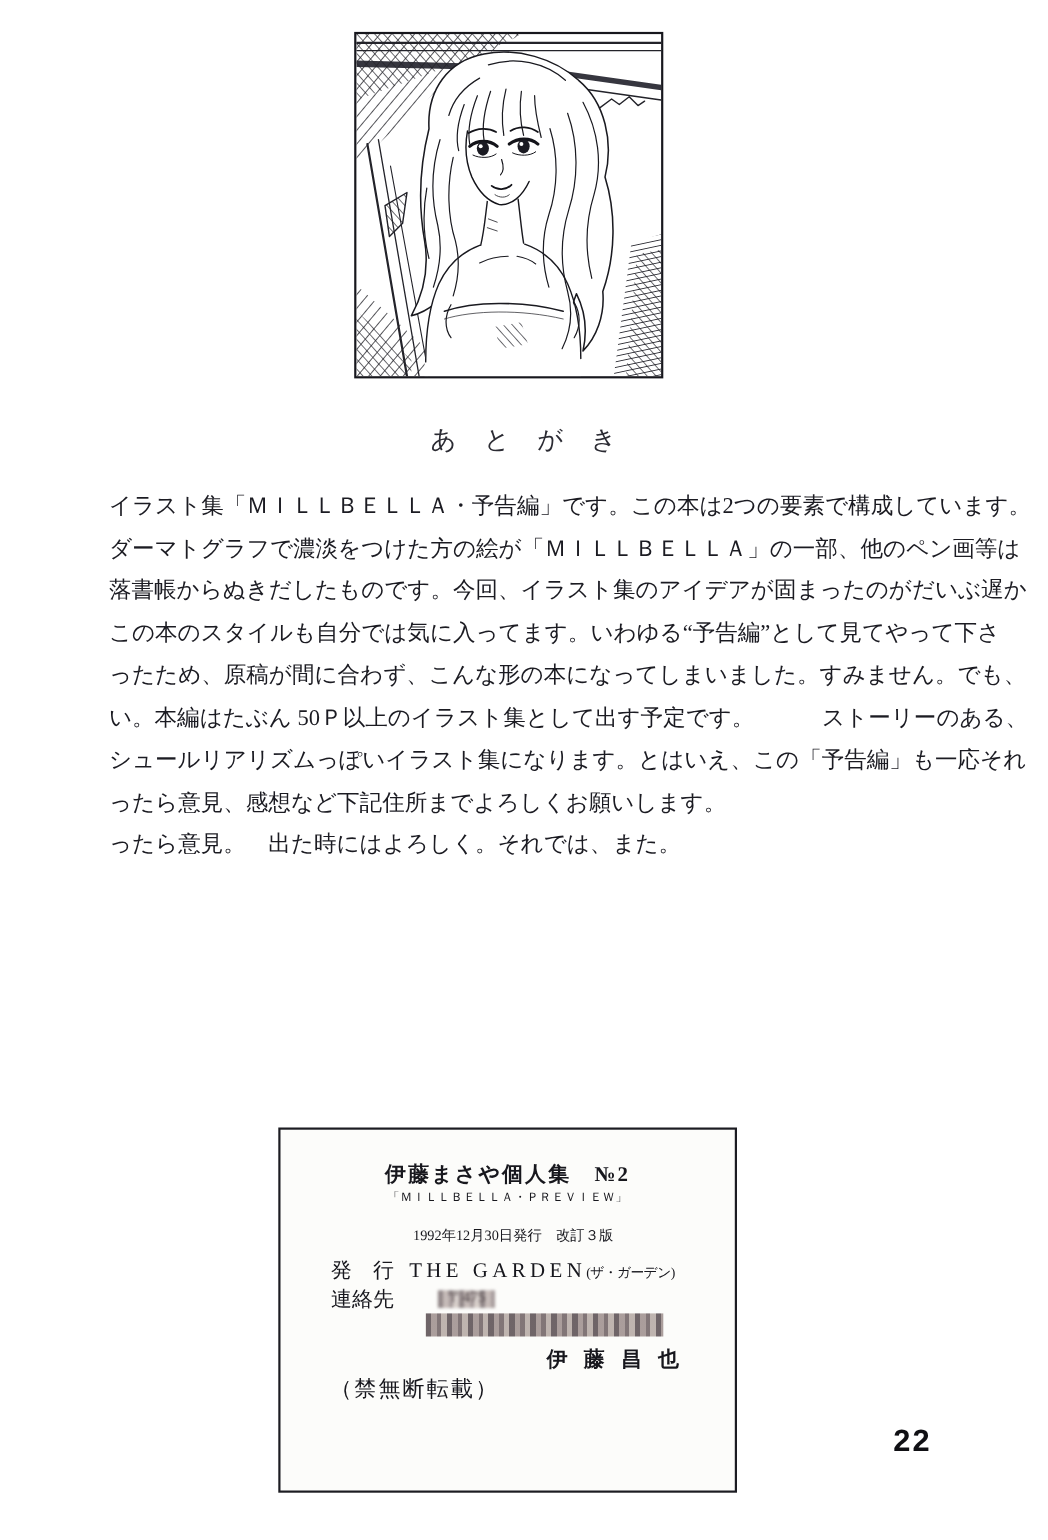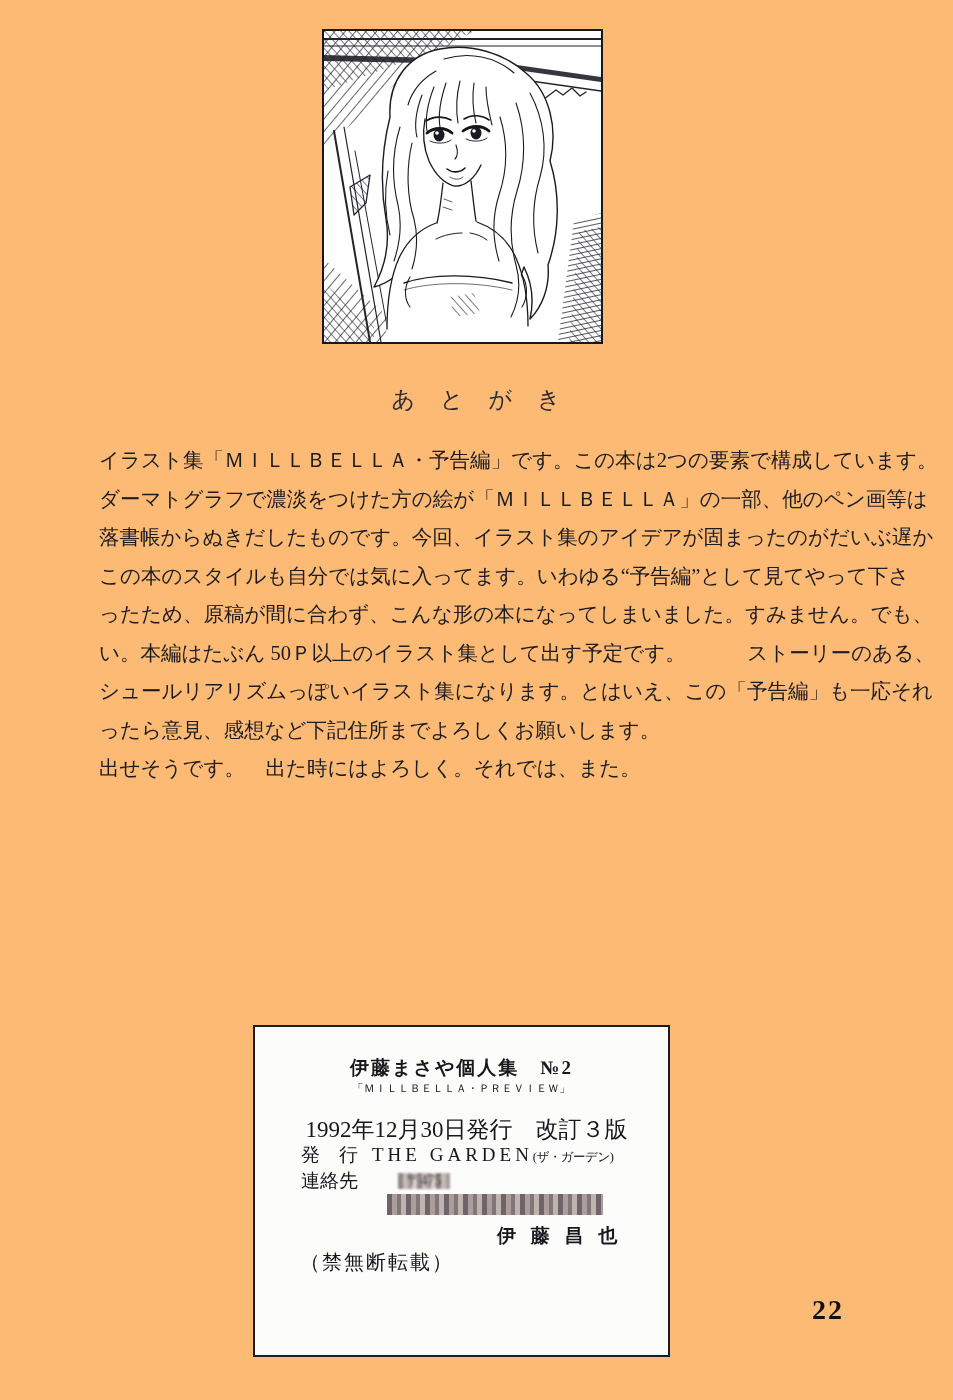--- a/index.html
+++ b/index.html
@@ -1,18 +1,18 @@
 <!DOCTYPE html>
 <html lang="ja"><head>
 <meta charset="utf-8">
 <style>
   html,body{margin:0;padding:0;background:#e8e8e6;}
   .sheet{
     position:relative;width:953px;height:1400px;margin:0 auto;
-    background:#fdba74;overflow:hidden;
+    background:#ffffff;overflow:hidden;
     font-family:"Liberation Serif","DejaVu Serif",serif;
     color:#1b1b22;
   }
   
   .illustration{
     position:absolute;left:322px;top:29px;width:281px;height:315px;
     border:2px solid #17171d;background:#fff;box-sizing:border-box;
   }
   .illustration svg{display:block;width:100%;height:100%;}
   
@@ -32,21 +32,21 @@
   }
   .bline.para-end{text-align-last:left;white-space:normal;}
   
   .colophon{
     position:absolute;left:253px;top:1025px;width:417px;height:332px;
     border:2px solid #1c1c22;box-sizing:border-box;background:#fcfcfa;
   }
   .c-line{position:absolute;white-space:nowrap;color:#17171d;}
   .c-series{top:28px;left:0;width:100%;text-align:center;font-size:19px;font-weight:600;letter-spacing:2px;}
   .c-title{top:54px;left:0;width:100%;text-align:center;font-size:11px;letter-spacing:0.5px;}
-  .c-edition{top:87px;left:0;width:100%;text-align:center;font-size:23px;padding-left:10px;box-sizing:border-box;}
+  .c-edition{top:87px;left:0;width:100%;text-align:center;font-size:13px;padding-left:10px;box-sizing:border-box;}
   .c-publisher{top:115px;left:46px;font-size:19px;}
   .c-publisher .pub-name{letter-spacing:4px;margin-left:14px;}
   .c-publisher .pub-kana{font-size:12.5px;letter-spacing:-0.5px;}
   .c-contact{top:141px;left:46px;font-size:19px;}
   .c-author{top:196px;left:242px;font-size:19px;letter-spacing:5px;font-weight:600;}
   .c-notice{top:222px;left:45px;font-size:20px;letter-spacing:2px;}
   
   .mosaic{
     display:inline-block;vertical-align:middle;
     background-image:
@@ -60,21 +60,21 @@
   }
   .mosaic-address{
     position:absolute;top:167px;left:132px;width:216px;height:21px;
     background-image:
       repeating-linear-gradient(90deg, rgba(86,74,78,.85) 0 5px, rgba(150,134,132,.8) 5px 10px, rgba(108,94,96,.85) 10px 14px, rgba(170,156,150,.75) 14px 19px),
       repeating-linear-gradient(0deg, rgba(255,255,255,0) 0 5px, rgba(255,255,255,.3) 5px 11px);
   }
   
   .page-number{
     position:absolute;left:812px;top:1294px;
-    font-family:Liberation Serif, serif;
+    font-family:Liberation Sans, sans-serif;
     font-weight:bold;font-size:28px;letter-spacing:2px;color:#101014;
   }
 </style>
 </head>
 <body>
 
 <div class="sheet">
 
   <div class="illustration">
     <svg viewBox="0 0 277 311" stroke-linecap="round" stroke-linejoin="round">
@@ -173,21 +173,21 @@
 
   <div class="body-text">
     <div class="bline">イラスト集「ＭＩＬＬＢＥＬＬＡ・予告編」です。この本は2つの要素で構成しています。</div>
     <div class="bline">ダーマトグラフで濃淡をつけた方の絵が「ＭＩＬＬＢＥＬＬＡ」の一部、他のペン画等は</div>
     <div class="bline">落書帳からぬきだしたものです。今回、イラスト集のアイデアが固まったのがだいぶ遅か</div>
     <div class="bline">この本のスタイルも自分では気に入ってます。いわゆる“予告編”として見てやって下さ</div>
     <div class="bline">ったため、原稿が間に合わず、こんな形の本になってしまいました。すみません。でも、</div>
     <div class="bline">い。本編はたぶん 50Ｐ以上のイラスト集として出す予定です。　　　ストーリーのある、</div>
     <div class="bline">シュールリアリズムっぽいイラスト集になります。とはいえ、この「予告編」も一応それ</div>
     <div class="bline para-end">ったら意見、感想など下記住所までよろしくお願いします。</div>
-    <div class="bline para-end">出せそうです。　出た時にはよろしく。それでは、また。</div>
+    <div class="bline para-end">ったら意見。　出た時にはよろしく。それでは、また。</div>
   </div>
 
   <div class="colophon">
     <div class="c-line c-series">伊藤まさや個人集　№2</div>
     <div class="c-line c-title">「ＭＩＬＬＢＥＬＬＡ・ＰＲＥＶＩＥＷ」</div>
     <div class="c-line c-edition">1992年12月30日発行　改訂３版</div>
     <div class="c-line c-publisher">
       <span>発　行</span><span class="pub-name">THE GARDEN</span><span class="pub-kana">(ザ・ガーデン)</span>
     </div>
     <div class="c-line c-contact">

